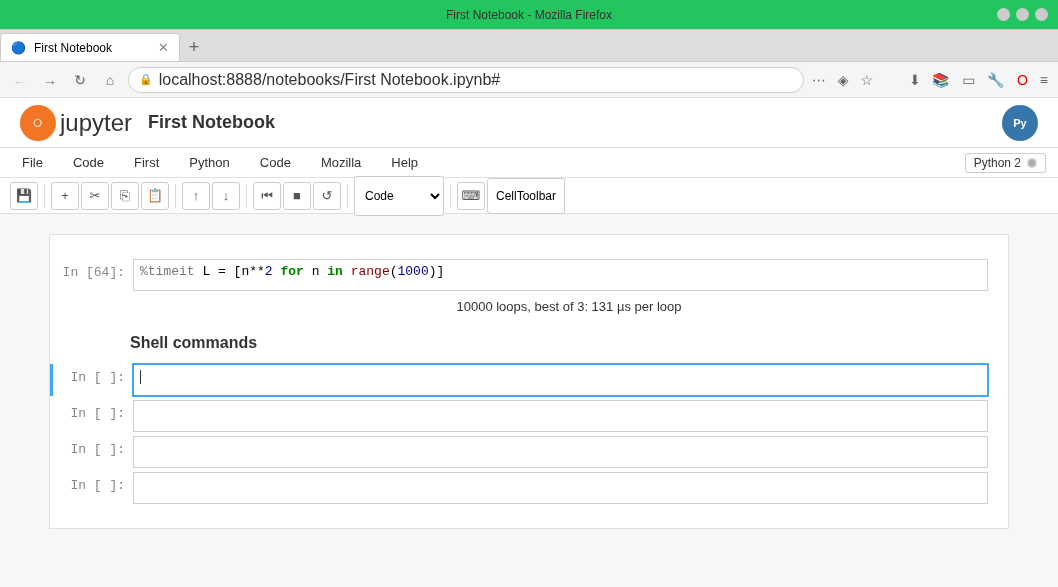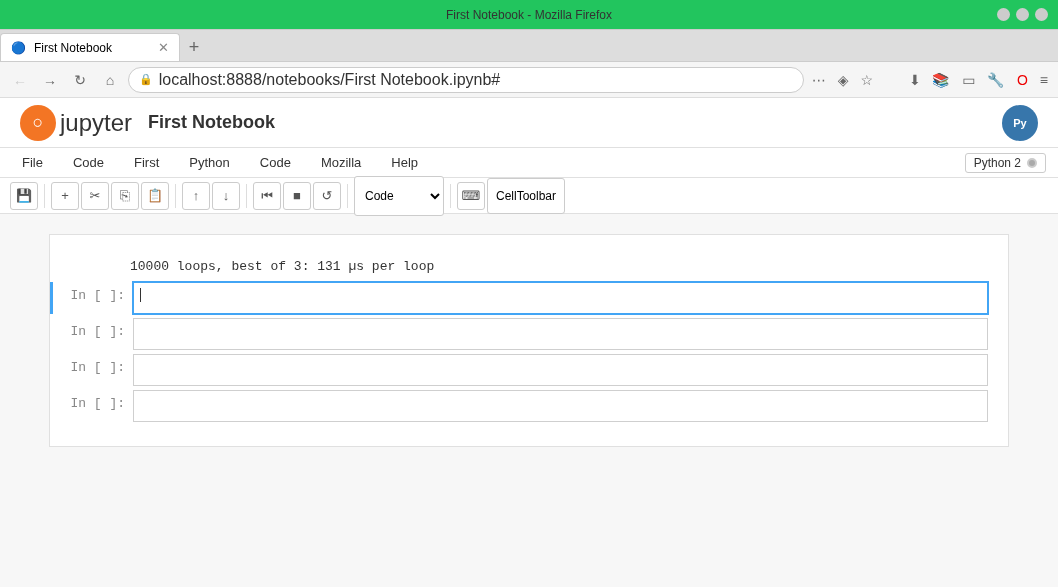--- a/index.html
+++ b/index.html
@@ -263,23 +263,24 @@
     }
     .notebook-inner {
       max-width: 960px;
       margin: 0 auto;
       background: white;
       border: 1px solid #e0e0e0;
       padding: 20px 0;
     }
     .output-text {
       padding: 4px 0 4px 80px;
-      font-family: Liberation Mono, monospace;
+      font-family: Liberation Sans, sans-serif;
       font-size: 13px;
       color: #333;
+      text-align: center;
     }
 
     .section-heading {
       padding: 16px 80px 8px 80px;
       font-size: 16px;
       font-weight: bold;
       color: #333;
     }
 
     .code-cell {
@@ -423,25 +424,31 @@
     <option>Code</option>
   </select>
   <div class="tool-separator"></div>
   <button class="tool-btn" title="Keyboard shortcuts">⌨</button>
   <button class="celltoolbar-btn">CellToolbar</button>
 </div>
 
 <div class="notebook-content">
   <div class="notebook-inner">
 
+    <div class="code-cell inactive">
+      <div class="cell-prompt">In [64]:</div>
+      <div class="cell-input"><span style="color:#777;">%timeit</span> L = [n**<span style="color:#000080;">2</span> <span style="color:#008000;font-weight:bold;">for</span> n <span style="color:#008000;font-weight:bold;">in</span> <span style="color:#7d0000;">range</span>(<span style="color:#000080;">1000</span>)]</div>
+      <div class="cell-right-padding"></div>
+    </div>
 
     <div class="output-text">
       <span>10000 loops, best of 3: 131 µs per loop</span>
     </div>
 
+    <div class="section-heading">Shell commands</div>
 
     <div class="code-cell active">
       <div class="cell-prompt">In [ ]:</div>
       <div class="cell-input focused"><span class="cursor-blink"></span></div>
       <div class="cell-right-padding"></div>
     </div>
 
     <div class="code-cell inactive">
       <div class="cell-prompt">In [ ]:</div>
       <div class="cell-input"></div>

